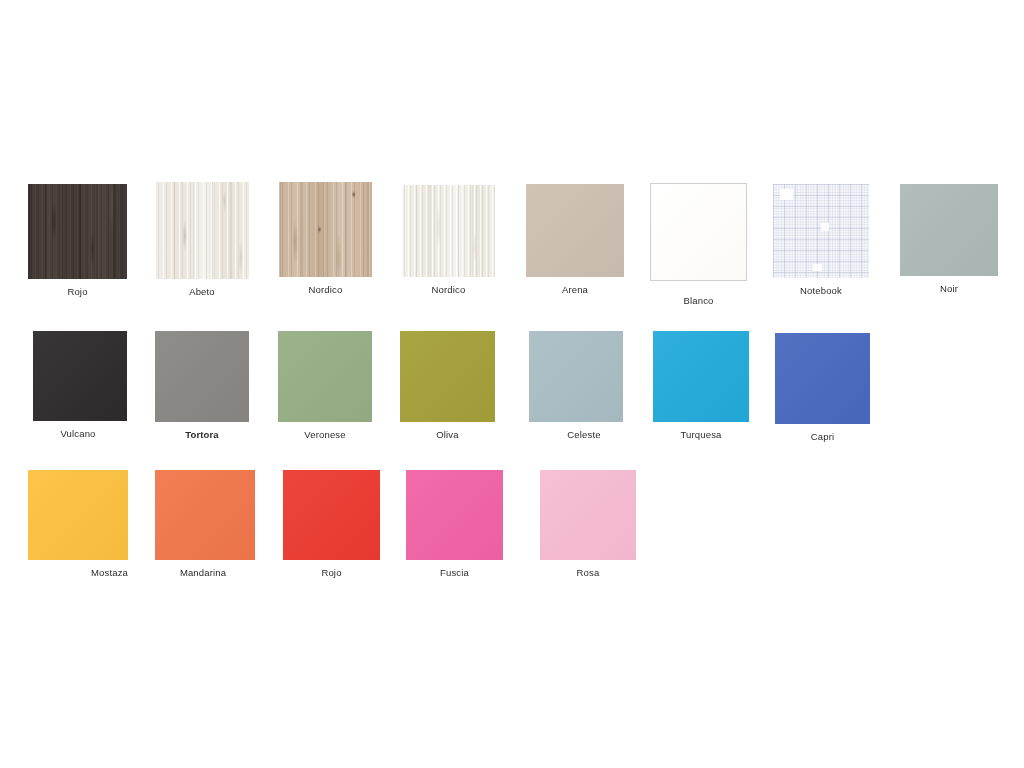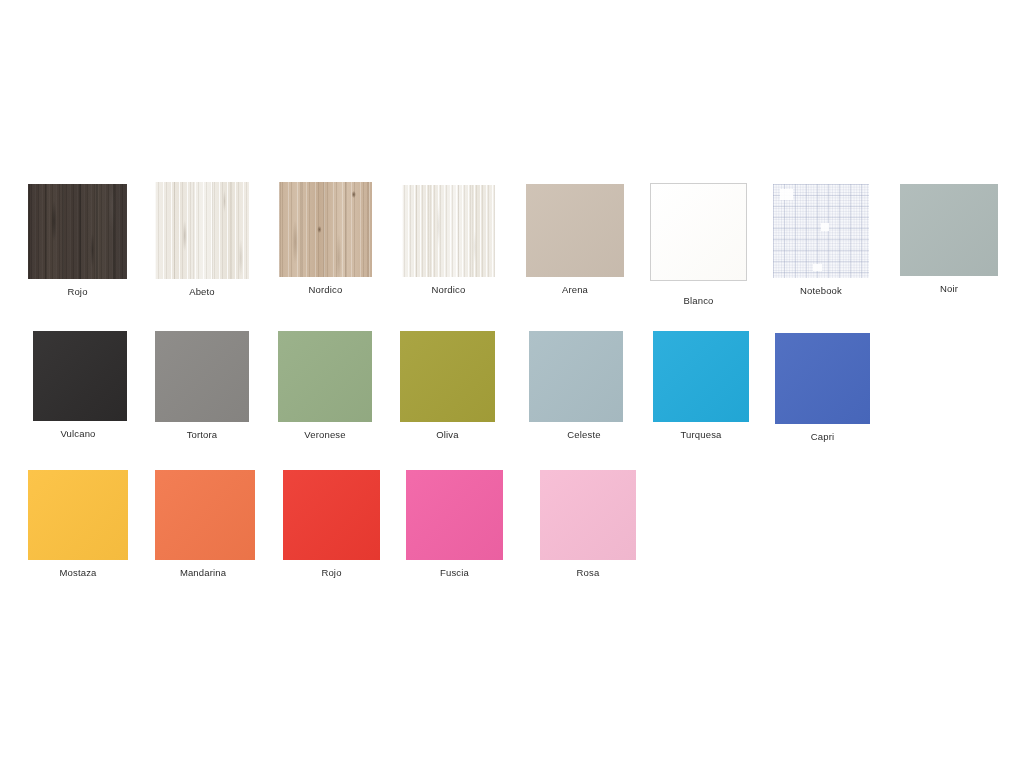--- a/index.html
+++ b/index.html
@@ -223,21 +223,21 @@
         <span class="swatch-label" style="color: rgb(43, 43, 43);">Noir</span>
       </div>
     </div>
     <div class="swatch-row" style="top: 0px;">
       <div class="swatch-cell" style="left: 29px; top: 331px; width: 98px;">
         <div class="swatch-chip tex-solid" style="width: 94px; height: 90px; margin-left: 4px; background-color: rgb(45, 43, 43);"></div>
         <span class="swatch-label" style="color: rgb(43, 43, 43);">Vulcano</span>
       </div>
       <div class="swatch-cell" style="left: 155px; top: 331px; width: 94px;">
         <div class="swatch-chip tex-solid" style="width: 94px; height: 91px; margin-left: 0px; background-color: rgb(137, 135, 132);"></div>
-        <span class="swatch-label" style="color: rgb(43, 43, 43);">Tortora</span>
+        <span class="swatch-label" style="color: rgb(43, 43, 43); font-weight: bold;">Tortora</span>
       </div>
       <div class="swatch-cell" style="left: 278px; top: 331px; width: 94px;">
         <div class="swatch-chip tex-solid" style="width: 94px; height: 91px; margin-left: 0px; background-color: rgb(150, 174, 133);"></div>
         <span class="swatch-label" style="color: rgb(43, 43, 43);">Veronese</span>
       </div>
       <div class="swatch-cell" style="left: 400px; top: 331px; width: 95px;">
         <div class="swatch-chip tex-solid" style="width: 95px; height: 91px; margin-left: 0px; background-color: rgb(165, 160, 57);"></div>
         <span class="swatch-label" style="color: rgb(43, 43, 43);">Oliva</span>
       </div>
       <div class="swatch-cell" style="left: 529px; top: 331px; width: 110px;">
@@ -249,21 +249,21 @@
         <span class="swatch-label" style="color: rgb(43, 43, 43);">Turquesa</span>
       </div>
       <div class="swatch-cell" style="left: 775px; top: 333px; width: 95px;">
         <div class="swatch-chip tex-solid" style="width: 95px; height: 91px; margin-left: 0px; background-color: rgb(73, 105, 191);"></div>
         <span class="swatch-label" style="color: rgb(43, 43, 43);">Capri</span>
       </div>
     </div>
     <div class="swatch-row" style="top: 0px;">
       <div class="swatch-cell" style="left: 28px; top: 470px; width: 100px;">
         <div class="swatch-chip tex-solid" style="width: 100px; height: 90px; margin-left: 0px; background-color: rgb(252, 193, 64);"></div>
-        <span class="swatch-label" style="color: rgb(43, 43, 43);">Mostaza</span>
+        <span class="swatch-label" style="color: rgb(43, 43, 43); text-align: right;">Mostaza</span>
       </div>
       <div class="swatch-cell" style="left: 155px; top: 470px; width: 96px;">
         <div class="swatch-chip tex-solid" style="width: 100px; height: 90px; margin-left: 0px; background-color: rgb(242, 119, 75);"></div>
         <span class="swatch-label" style="color: rgb(43, 43, 43);">Mandarina</span>
       </div>
       <div class="swatch-cell" style="left: 283px; top: 470px; width: 97px;">
         <div class="swatch-chip tex-solid" style="width: 97px; height: 90px; margin-left: 0px; background-color: rgb(237, 58, 49);"></div>
         <span class="swatch-label" style="color: rgb(43, 43, 43);">Rojo</span>
       </div>
       <div class="swatch-cell" style="left: 406px; top: 470px; width: 97px;">

